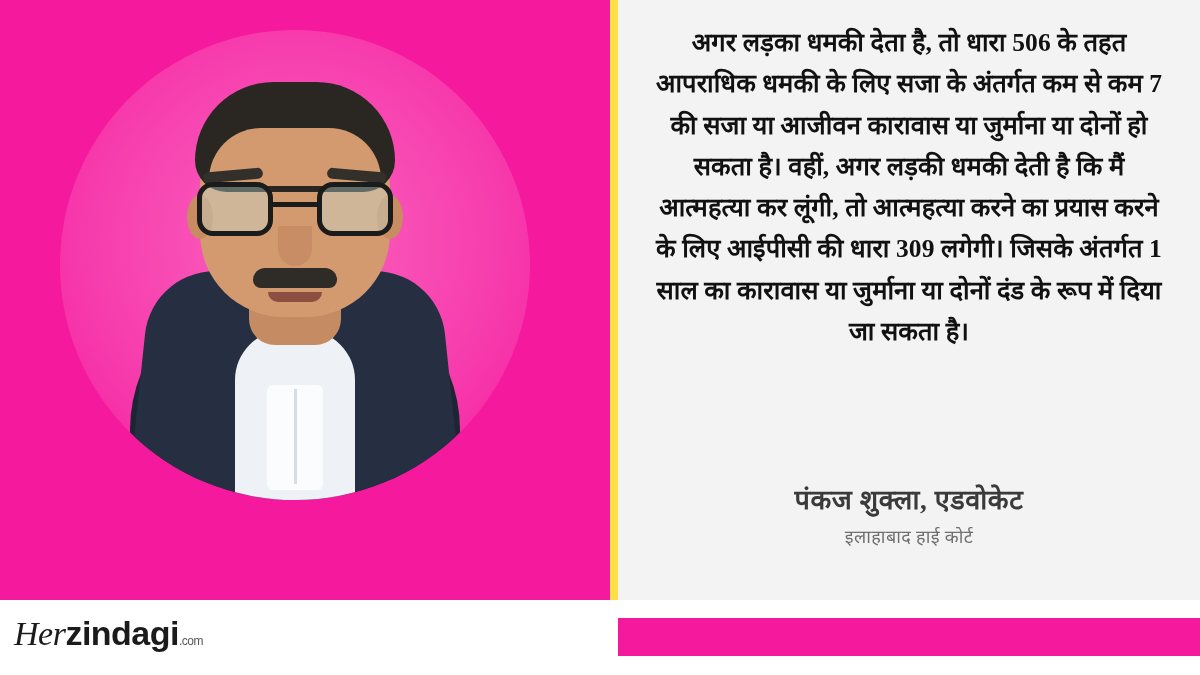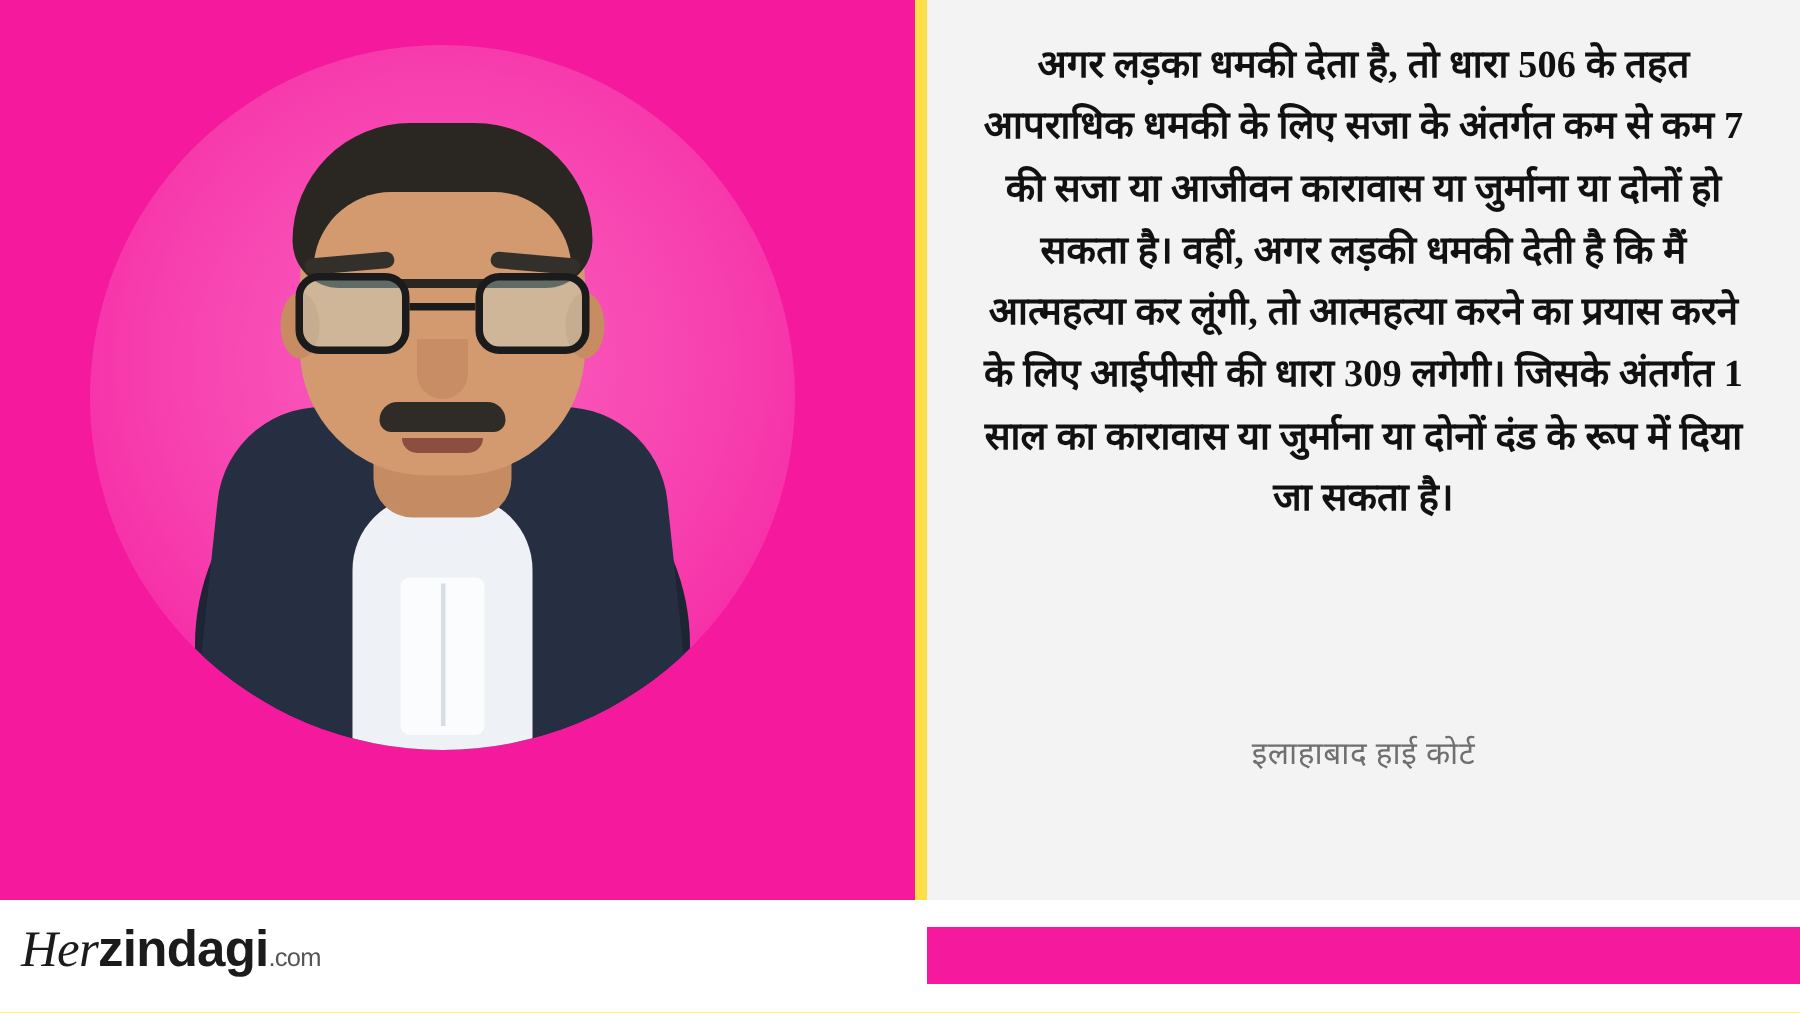--- a/index.html
+++ b/index.html
@@ -261,21 +261,21 @@
   .attrib-name {
     font-family: "Liberation Serif", "DejaVu Serif", serif;
     font-size: 27px;
     font-weight: 700;
     color: #3a3a3a;
     letter-spacing: 0.6px;
   }
   .attrib-role {
     margin-top: 7px;
     font-family: "Liberation Serif", "DejaVu Serif", serif;
-    font-size: 21px;
+    font-size: 18px;
     color: #6f6f6f;
     letter-spacing: 0.4px;
   }
 
   
   .bottom-strip {
     position: absolute;
     left: 0;
     top: 600px;
     width: 1200px;
@@ -304,21 +304,21 @@
     font-weight: 400;
   }
   .logo .zindagi {
     font-family: "Liberation Sans", sans-serif;
     font-weight: 700;
     letter-spacing: -0.5px;
     margin-top: 23px;
   }
   .logo .dotcom {
     font-family: "Liberation Sans", sans-serif;
-    font-size: 17px;
+    font-size: 12px;
     color: #555555;
     font-weight: 400;
   }
 </style>
 </head>
 <body>
 
 <div class="card">
 
   <div class="left-panel">
@@ -345,20 +345,21 @@
       <div class="nose"></div>
       <div class="mustache"></div>
       <div class="mouth"></div>
     </div>
   </div>
 
   <div class="quote-panel">
     <div class="quote-text">अगर लड़का धमकी देता है, तो धारा 506 के तहत आपराधिक धमकी के लिए सजा के अंतर्गत कम से कम 7 की सजा या आजीवन कारावास या जुर्माना या दोनों हो सकता है। वहीं, अगर लड़की धमकी देती है कि मैं आत्महत्या कर लूंगी, तो आत्महत्या करने का प्रयास करने के लिए आईपीसी की धारा 309 लगेगी। जिसके अंतर्गत 1 साल का कारावास या जुर्माना या दोनों दंड के रूप में दिया जा सकता है।</div>
 
     <div class="attrib-wrap">
+      <div class="attrib-name">पंकज शुक्ला, एडवोकेट</div>
       <div class="attrib-role">इलाहाबाद हाई कोर्ट</div>
     </div>
   </div>
 
   <div class="bottom-strip"></div>
   <div class="bottom-bar"></div>
 
   <div class="logo">
     <span class="her">Her</span><span class="zindagi">zindagi</span><span class="dotcom">.com</span>
   </div>

